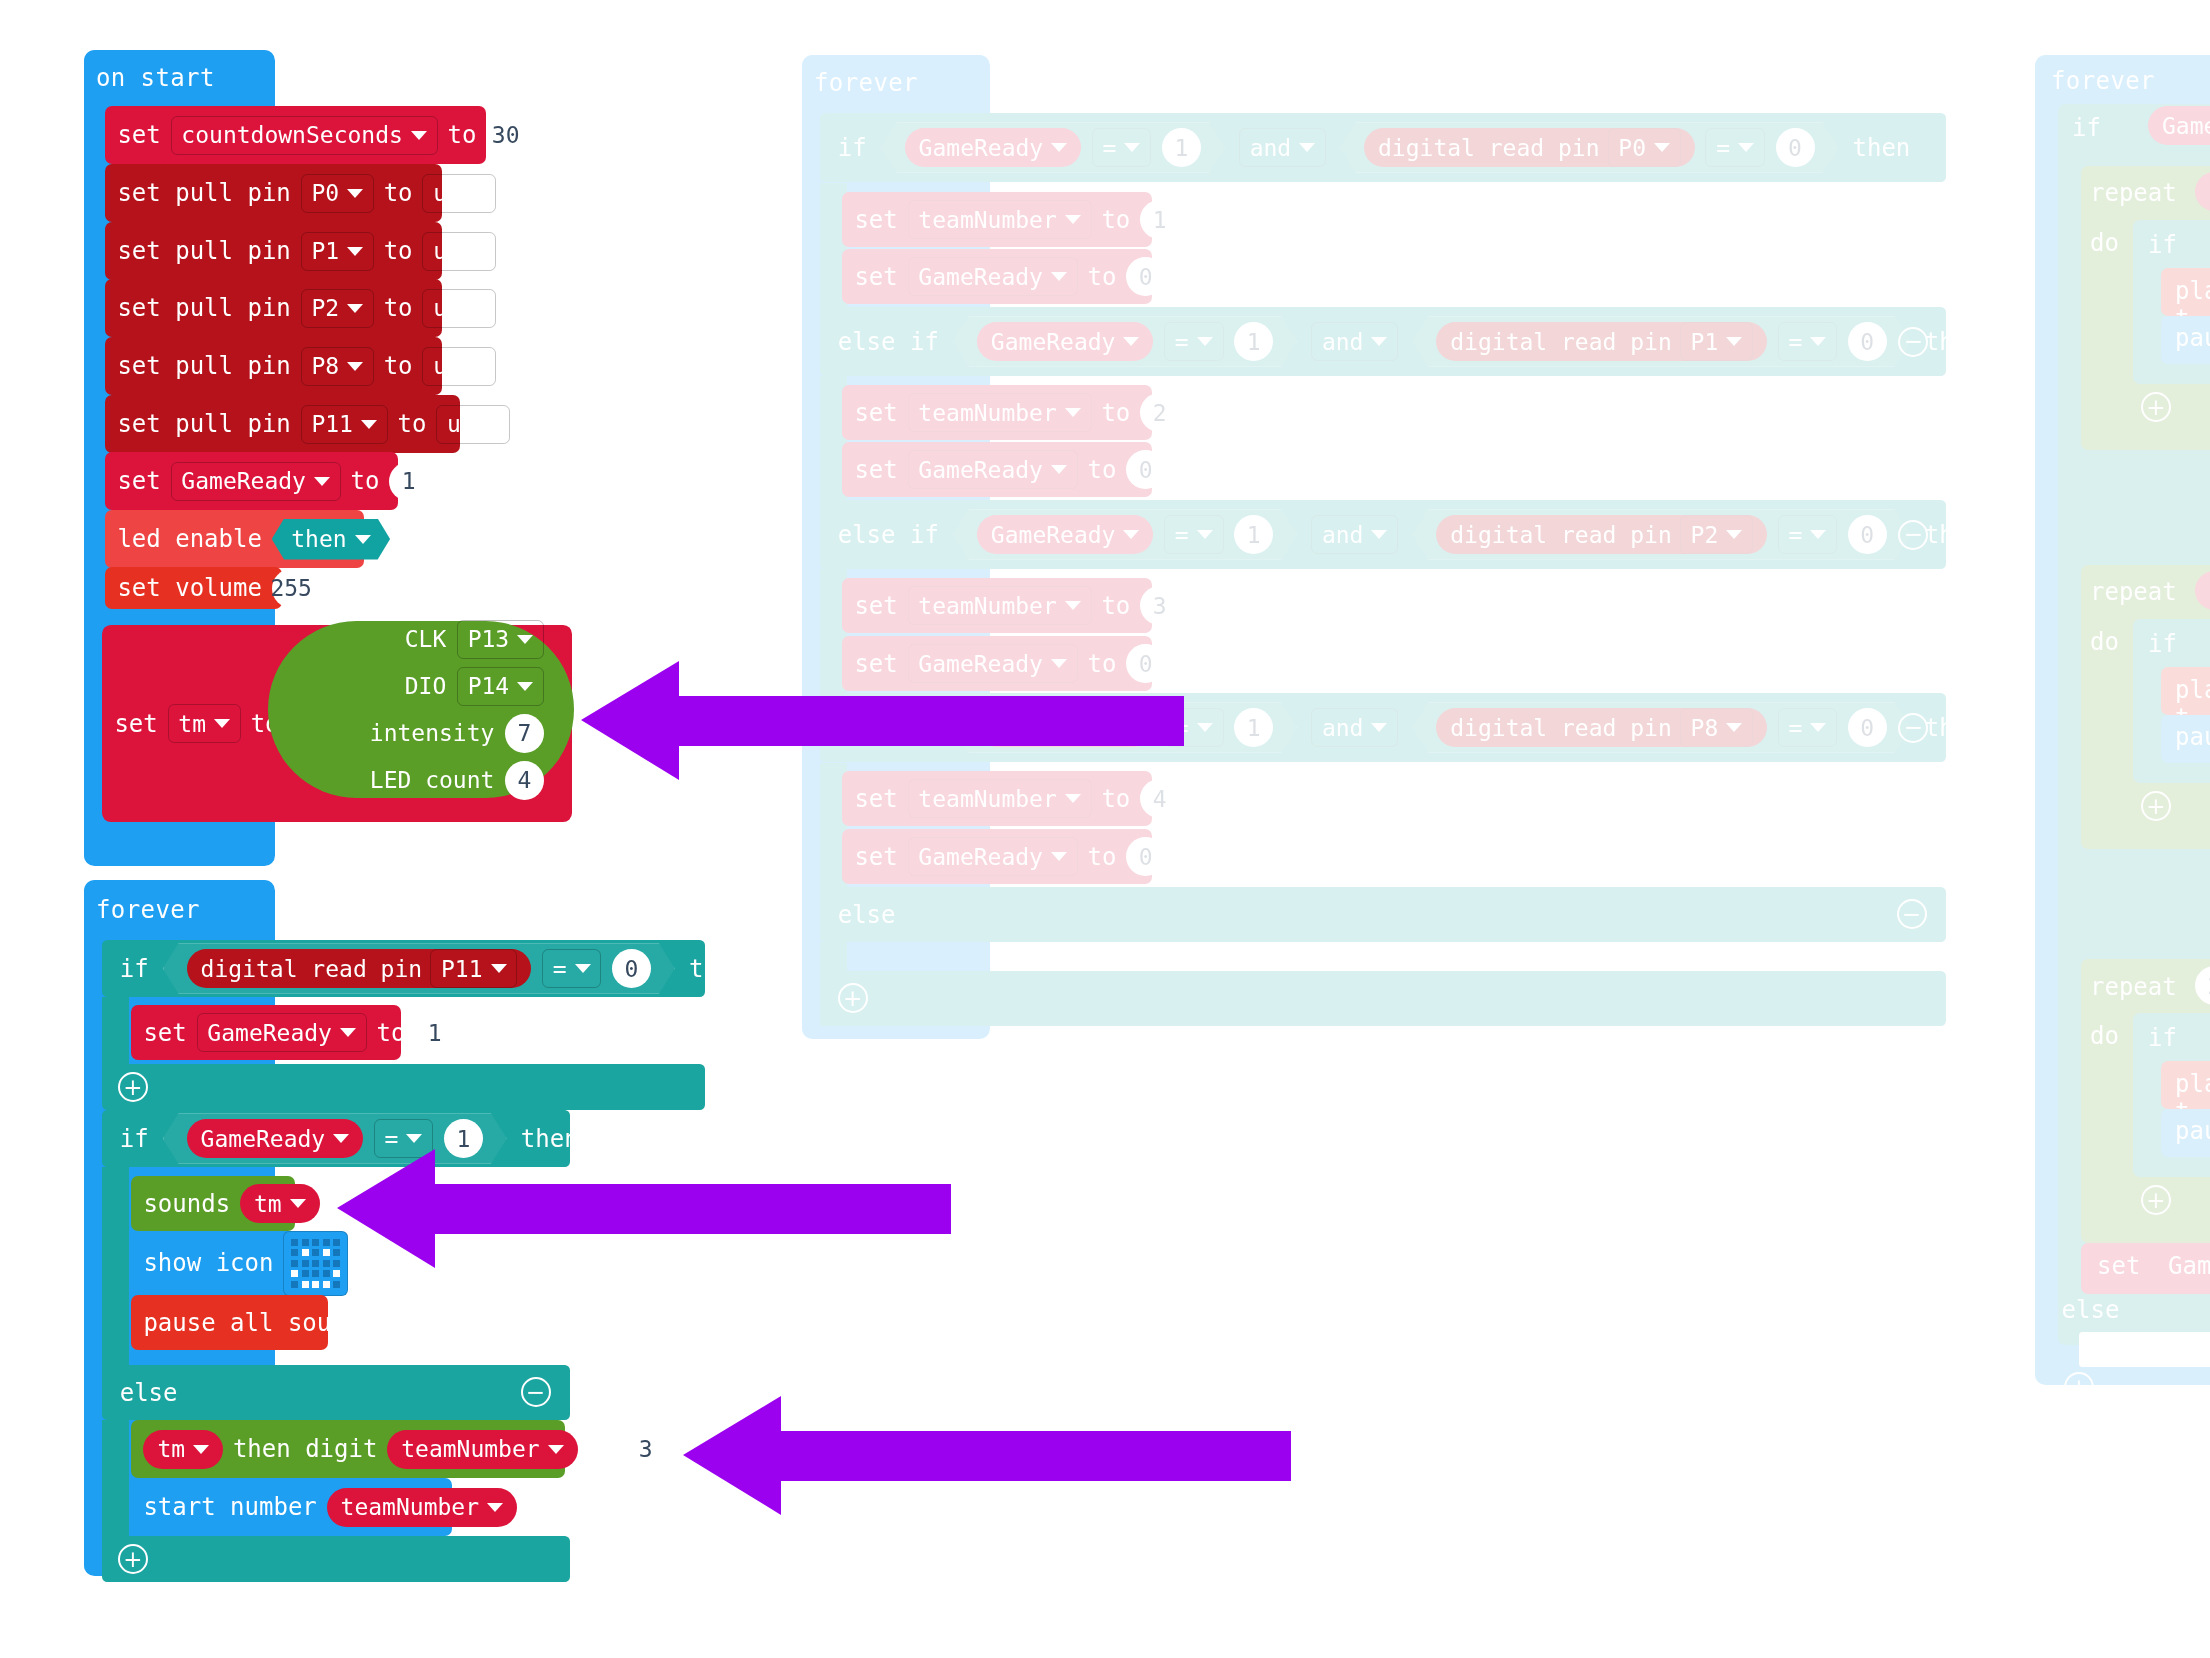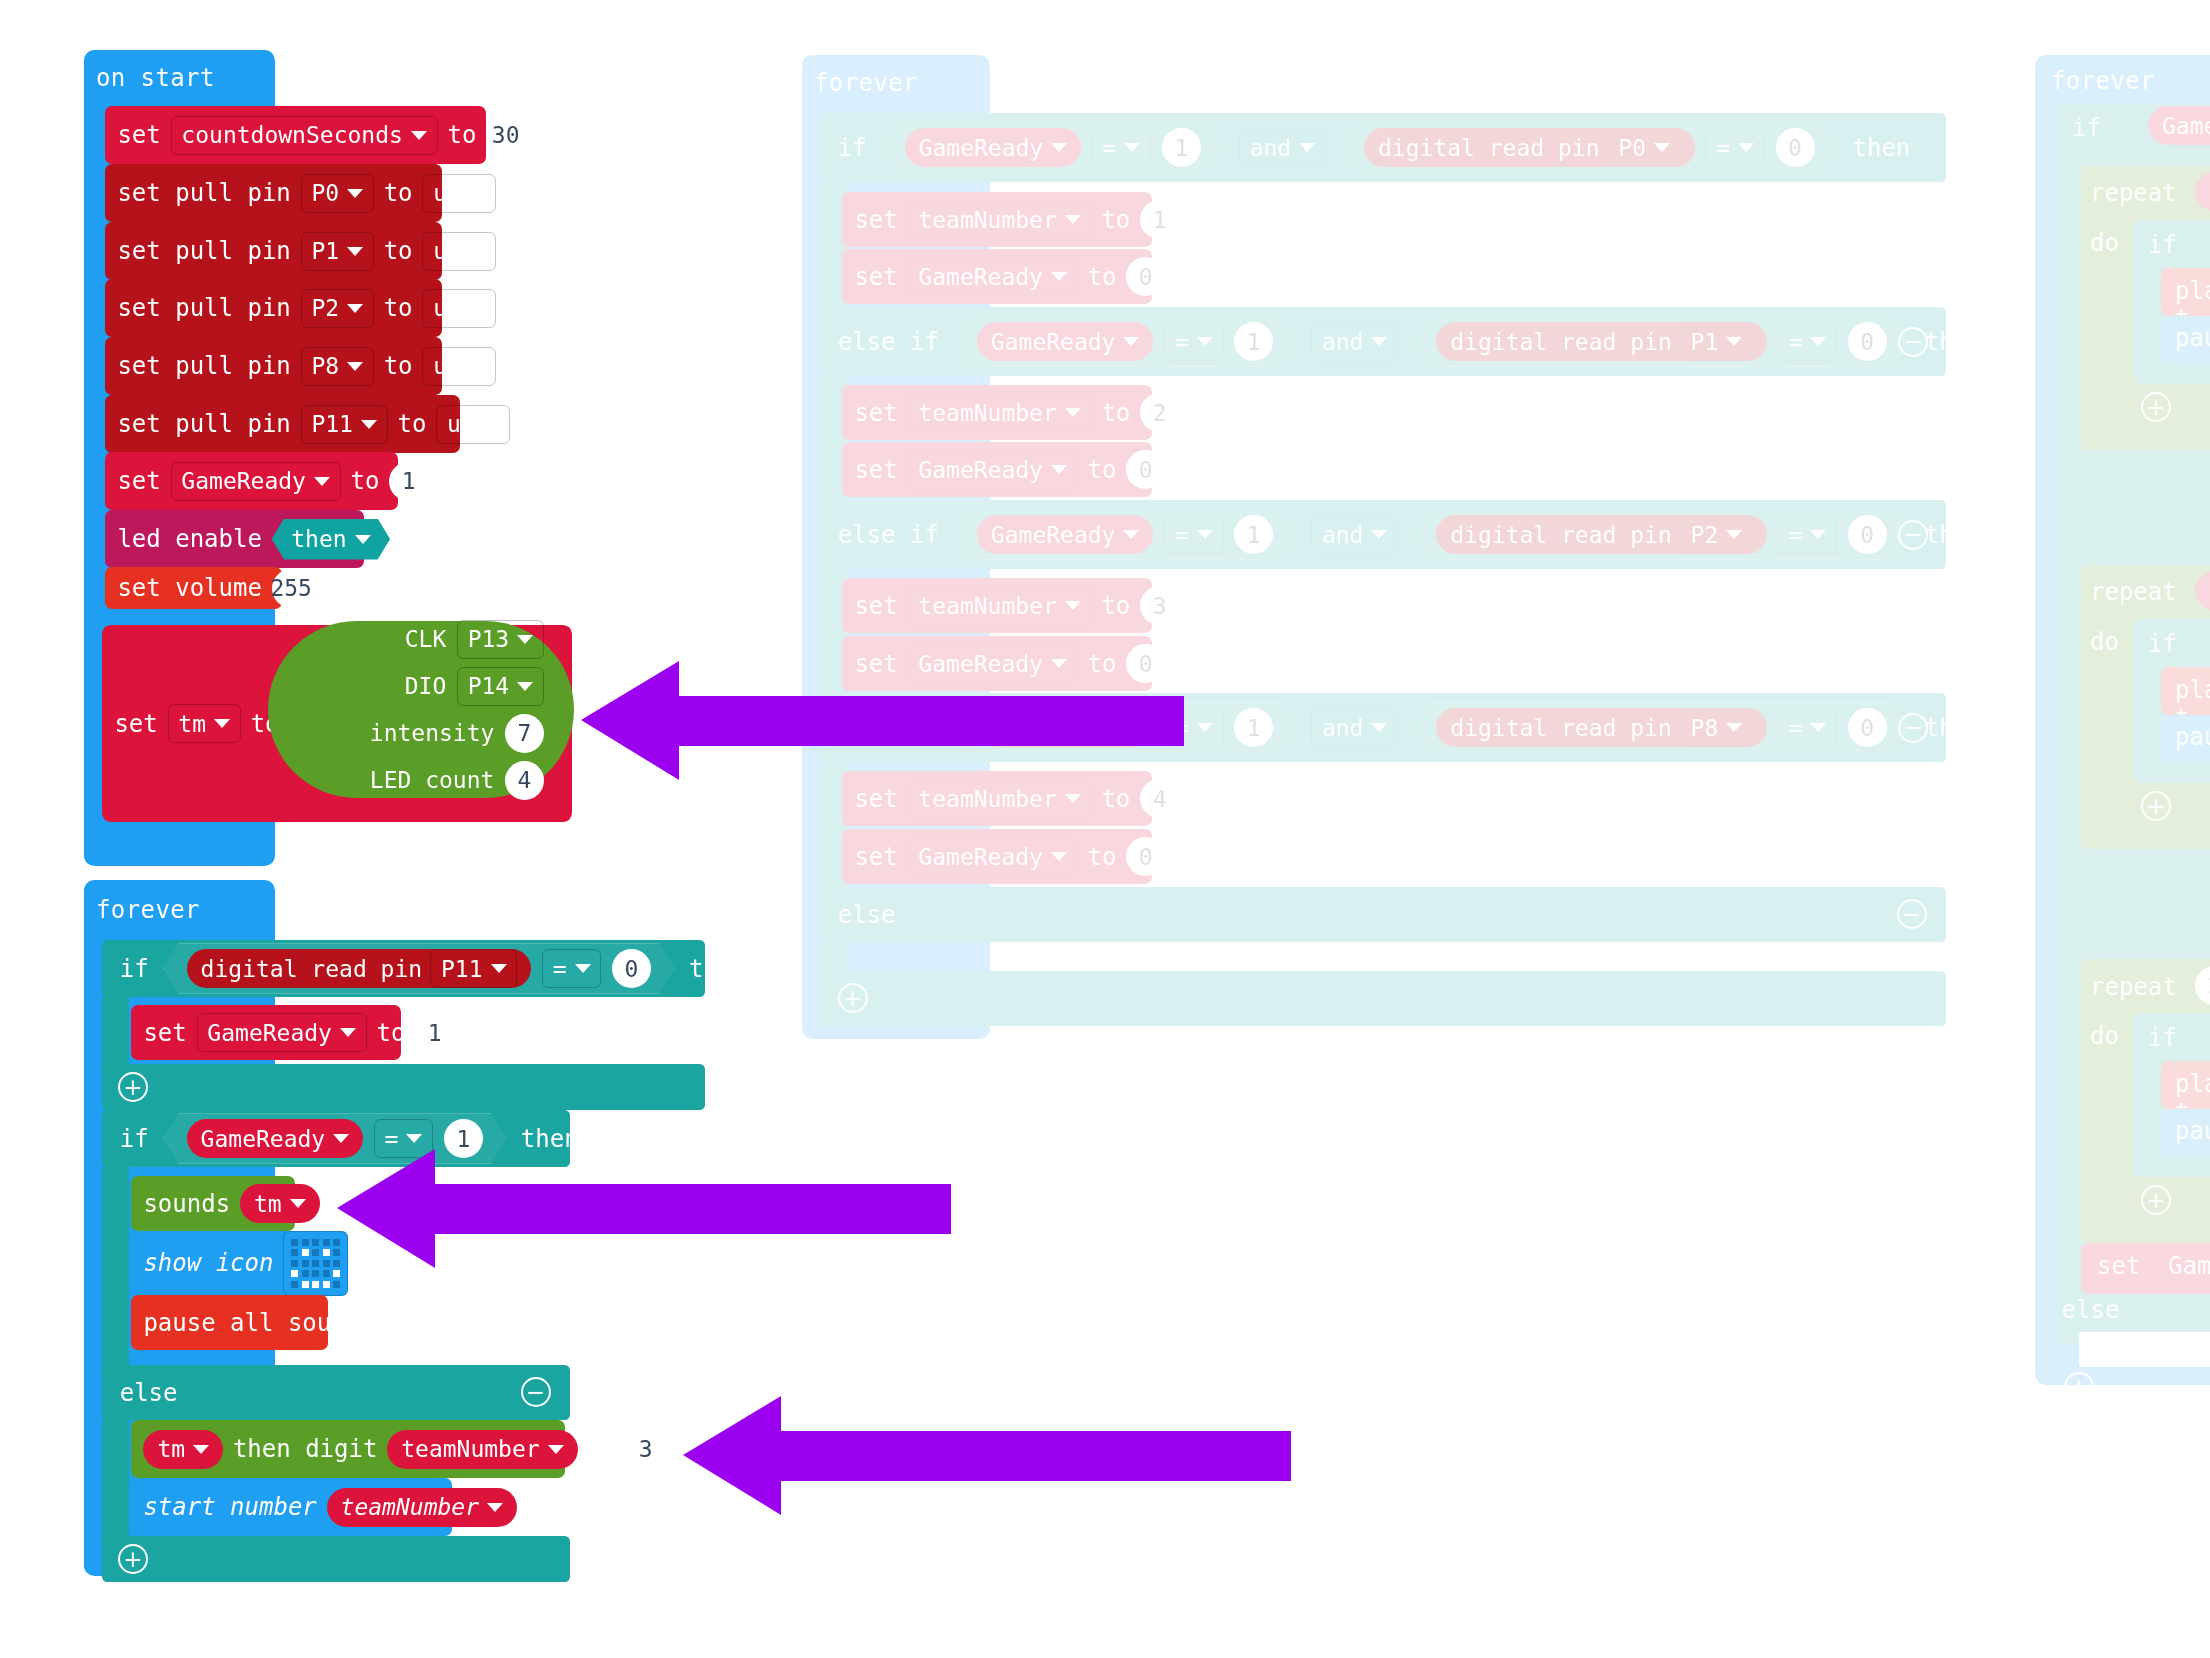--- a/index.html
+++ b/index.html
@@ -41,24 +41,24 @@
     left: 19.5px;
     top: 0;
     width: 39px;
     height: 8px;
     border-bottom-left-radius: 8px;
     border-bottom-right-radius: 8px;
   }
   
   .c-variables { background: #dc143c; }
   .c-pins      { background: #b5121b; }
-  .c-led       { background: #be185d; }
+  .c-led       { background: #ef4444; }
   .c-music     { background: #e63022; }
   .c-tm        { background: #5a9e28; }
-  .c-basic     { background: #1e9ff2; font-style: italic; }
+  .c-basic     { background: #1e9ff2; }
 
   
   .rep {
     display: inline-flex;
     align-items: center;
     justify-content: center;
     gap: 8px;
     background: #dc143c;
     border-radius: 886px;
     padding: 4.4px 14px;

